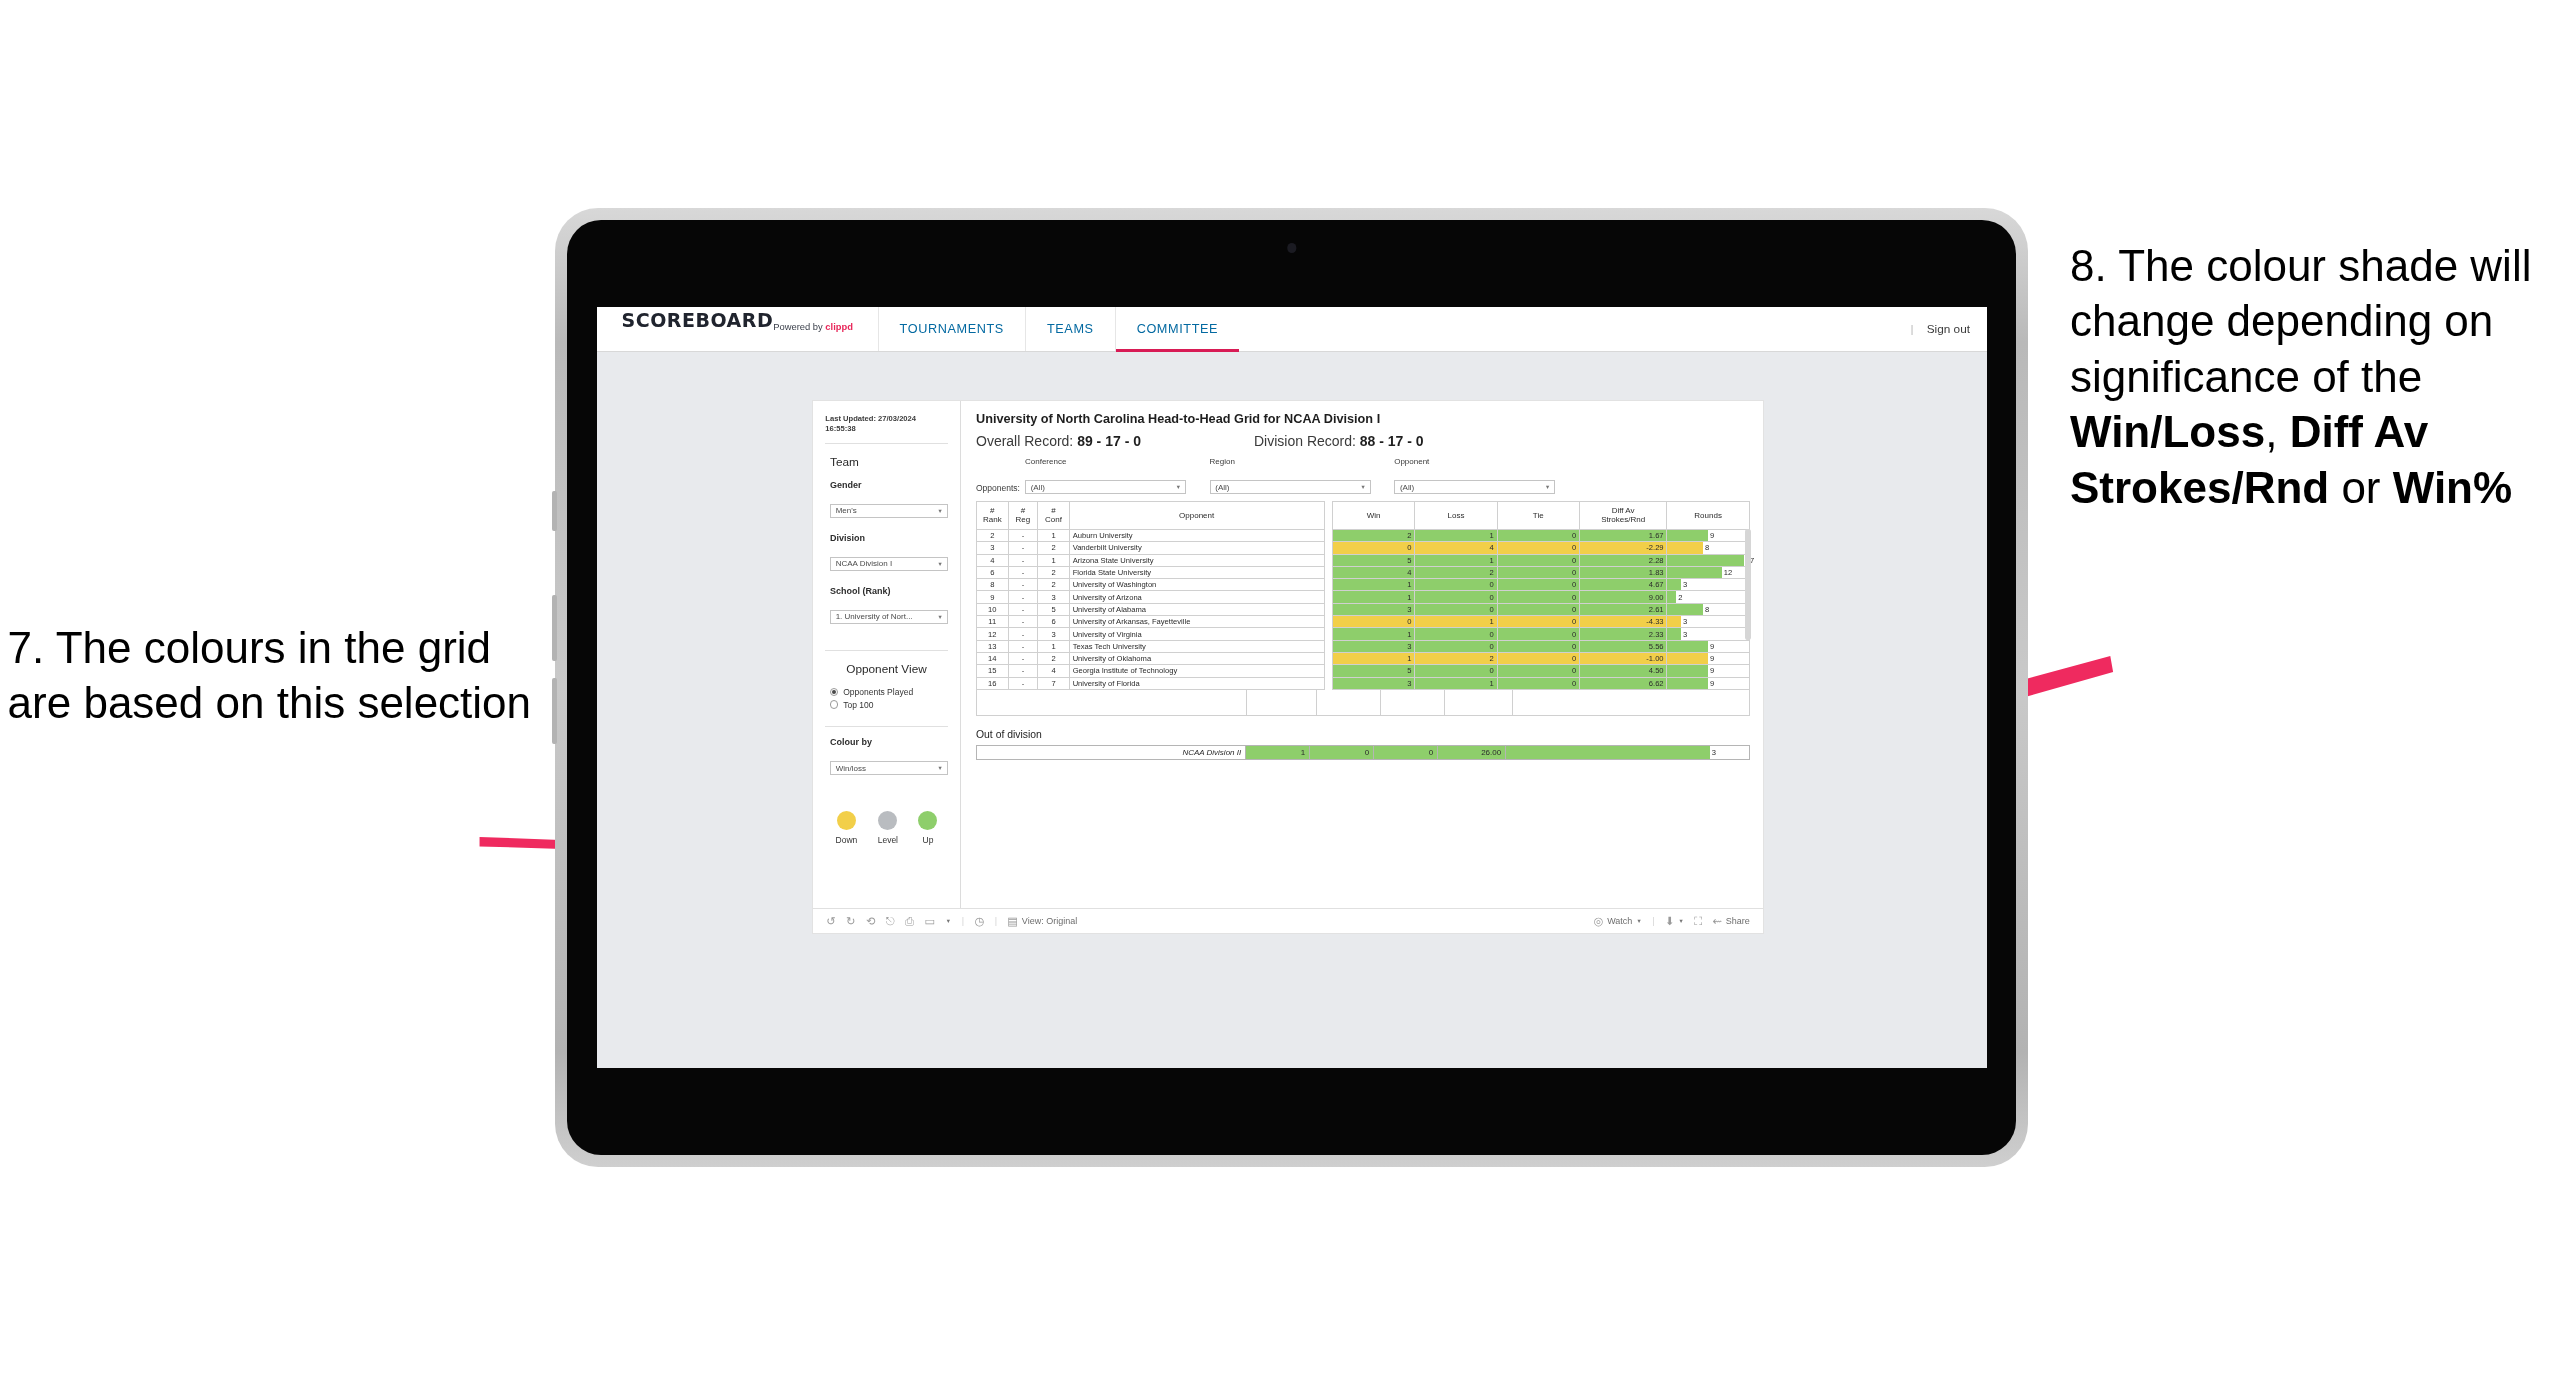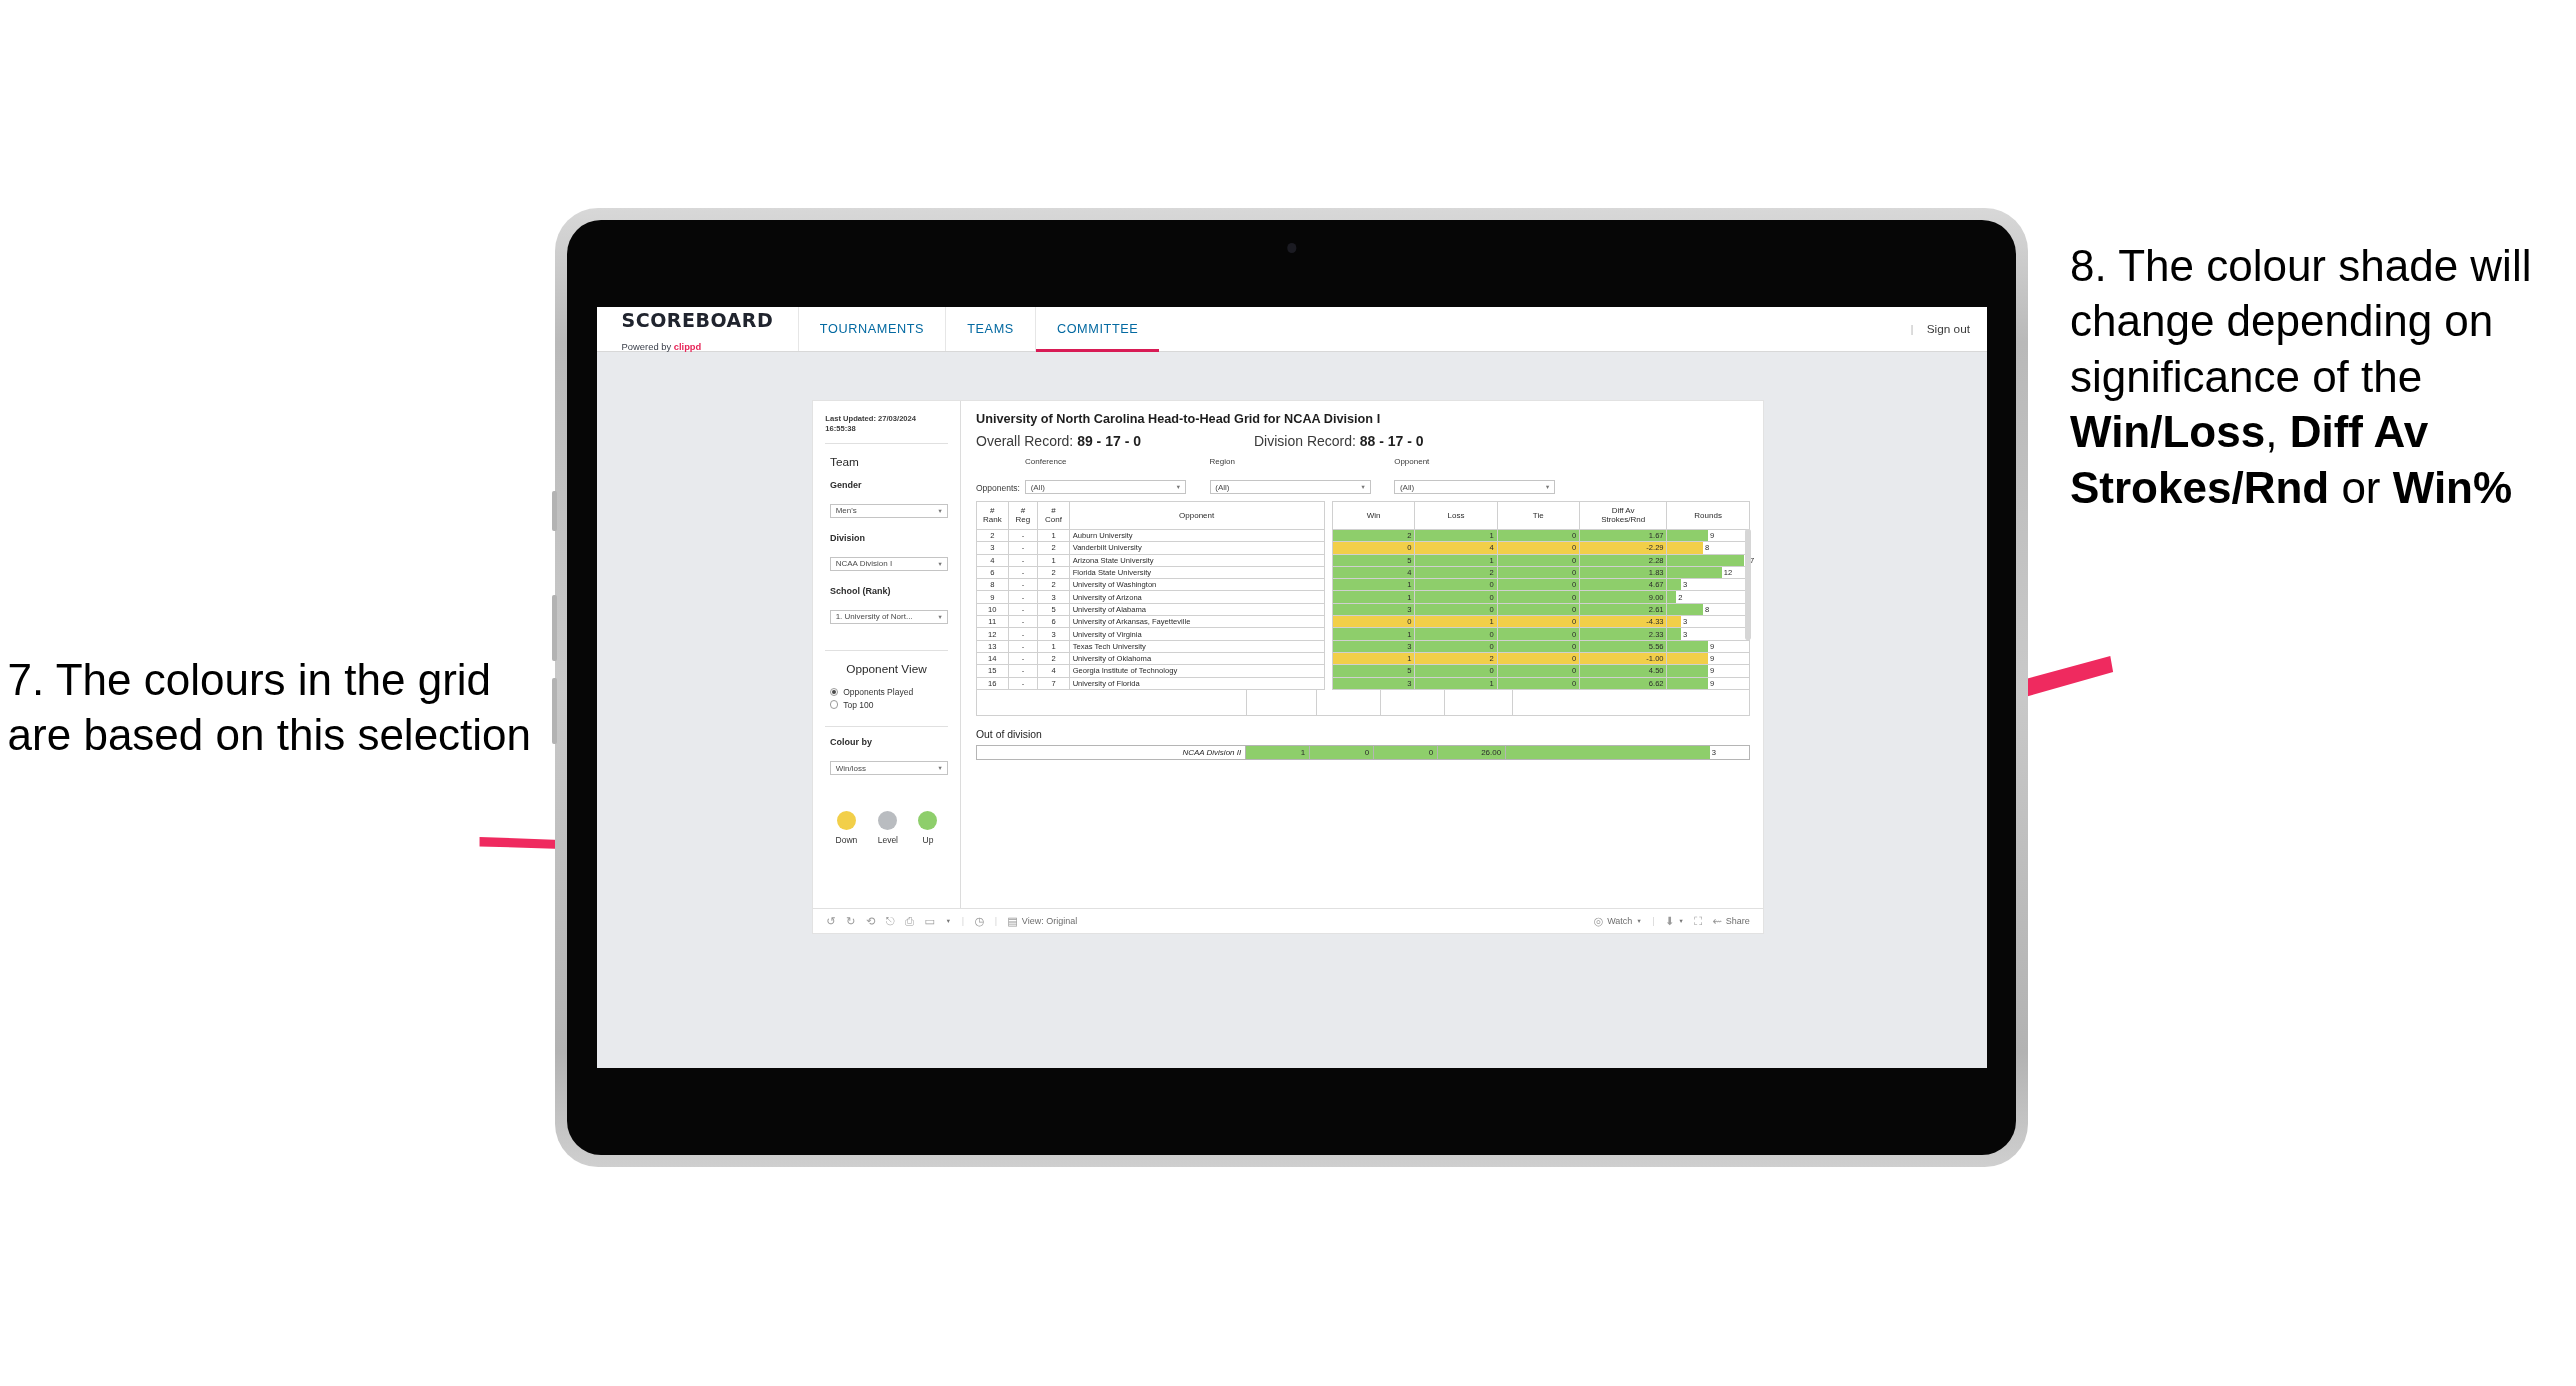--- a/index.html
+++ b/index.html
@@ -13,21 +13,21 @@
 
   
   .annot {
     position: absolute;
     font-family: "Liberation Sans", sans-serif;
     font-size: 44px;
     line-height: 1.26;
     color: #000000;
     font-weight: 400;
   }
-  #annot-left  { left: 7.6px;   top: 652px; width: 557px; }
+  #annot-left  { left: 7.6px;   top: 620px; width: 557px; }
   #annot-right { left: 2070px; top: 238px; width: 510px; }
   .annot b { font-weight: 700; }
 
   .arrow { position: absolute; }
 
   
   #tablet {
     position: absolute;
     left: 555px; top: 208px;
     width: 1473px; height: 959px;
@@ -66,21 +66,21 @@
 
   
   #topnav {
     height: 45px; background: #ffffff;
     display: flex; align-items: stretch;
     border-bottom: 0.9px solid #d8d8d8;
     position: relative;
   }
   #brand {
     padding: 3.8px 24.6px 0 24.6px;
-    display: flex; flex-direction: column; justify-content: space-between;
+    display: flex; justify-content: space-between;
   }
   #brand-title {
     font-family: "DejaVu Sans", sans-serif;
     font-weight: 700; font-size: 19px; letter-spacing: 0.5px;
     color: #20242e; line-height: 1;
   }
   #brand-sub {
     font-size: 9.4px; color: #3a3f4a; margin-top: 11px; line-height: 1;
   }
   #brand-sub .pink { color: #e8275a; font-weight: 700; }

